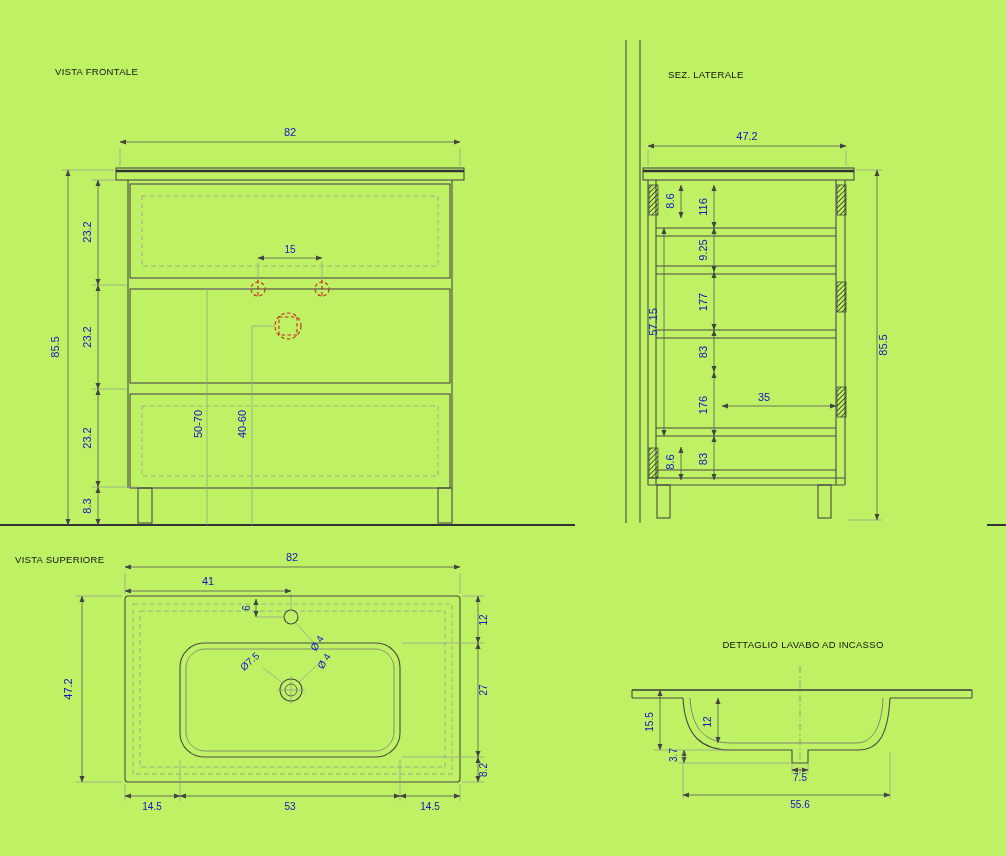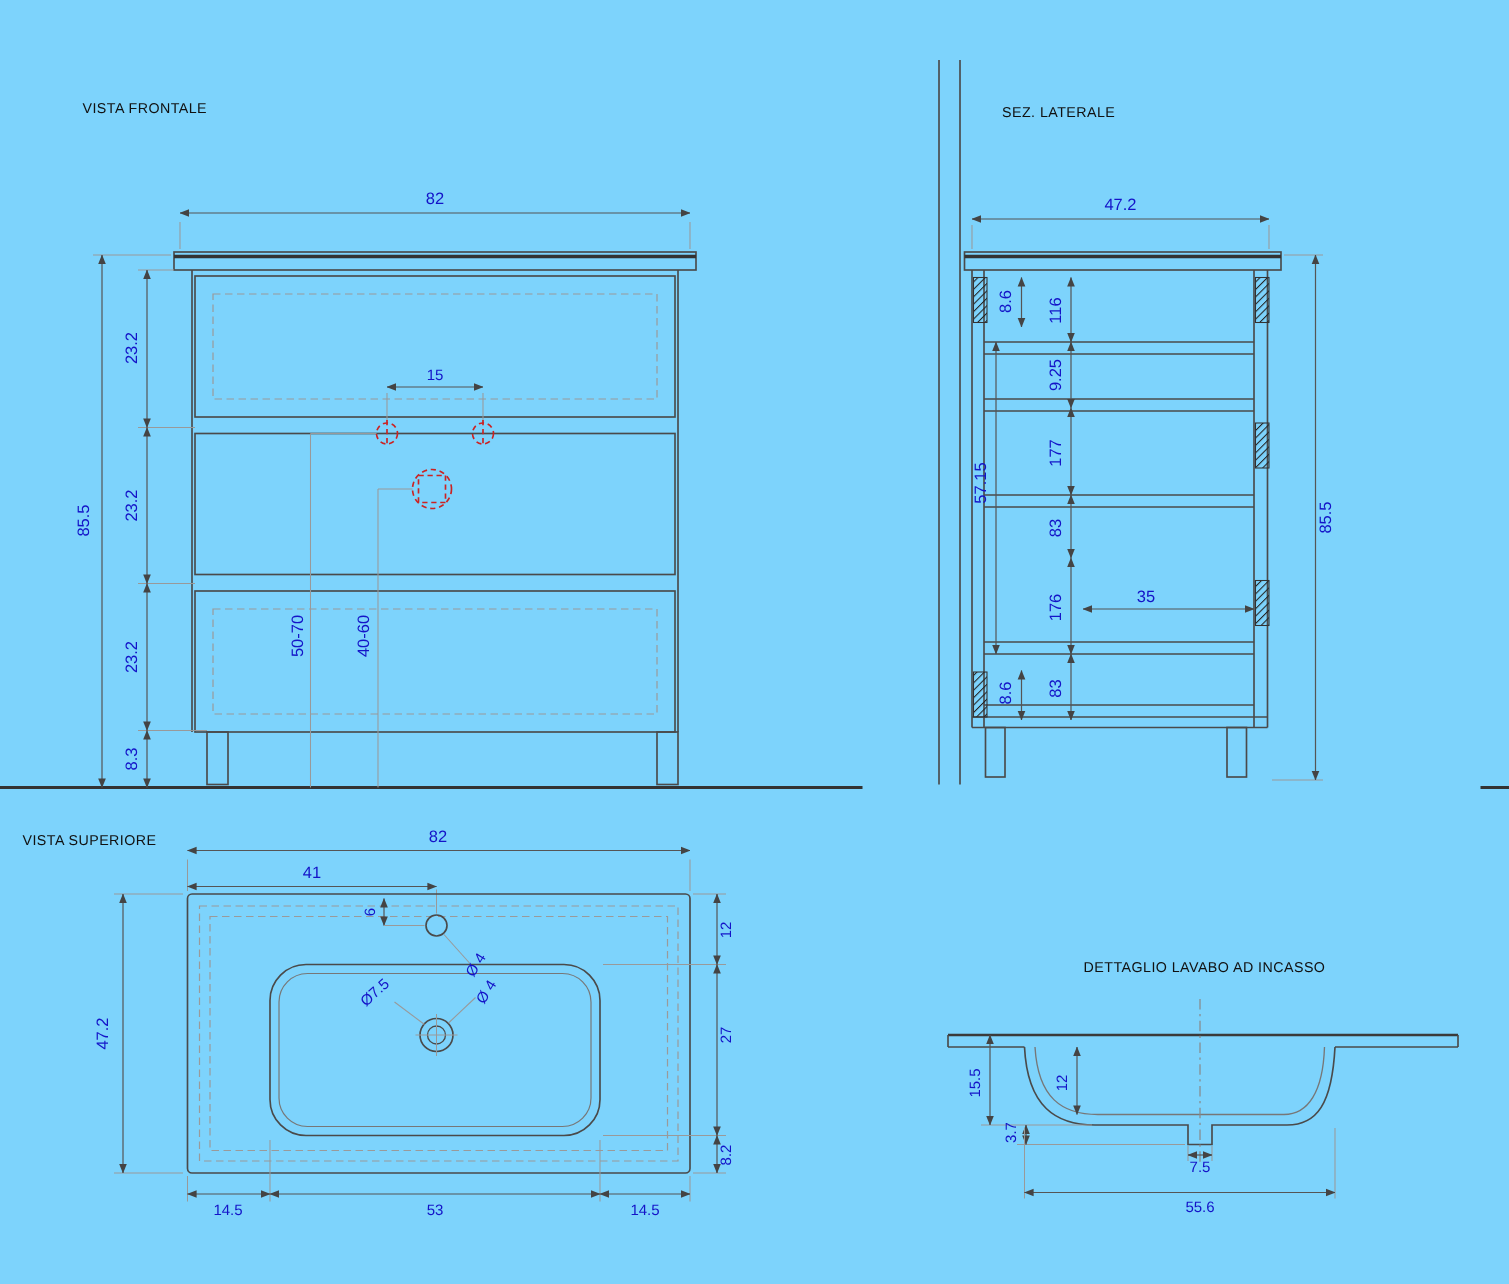--- a/index.html
+++ b/index.html
@@ -1,16 +1,16 @@
 <!DOCTYPE html>
 <html><head>
 <meta charset="utf-8">
 <style>
   html,body{margin:0;padding:0;background:#fff;}
-  .canvas{position:relative;width:1006px;height:856px;background:#7dd3fc;overflow:hidden;}
+  .canvas{position:relative;width:1006px;height:856px;background:#bef264;overflow:hidden;}
   svg{display:block;}
   .dim{stroke:#555;stroke-width:.8;fill:none}
   .ext{stroke:#999;stroke-width:.7;fill:none}
   .obj{stroke:#4a4a4a;stroke-width:1.1;fill:none}
   .obj2{stroke:#333;stroke-width:2.4;fill:none}
   .hid{stroke:#9a9a9a;stroke-width:.8;stroke-dasharray:5 3;fill:none}
   .cl{stroke:#888;stroke-width:.8;stroke-dasharray:7 3 1.5 3;fill:none}
   .red{stroke:#cc2222;stroke-width:1.1;fill:none;stroke-dasharray:3.5 2.5}
   .t{font:11px "Liberation Sans",sans-serif;fill:#1414c8;text-anchor:middle}
   .lbl{font:9.5px "Liberation Sans",sans-serif;fill:#111;letter-spacing:.3px}

